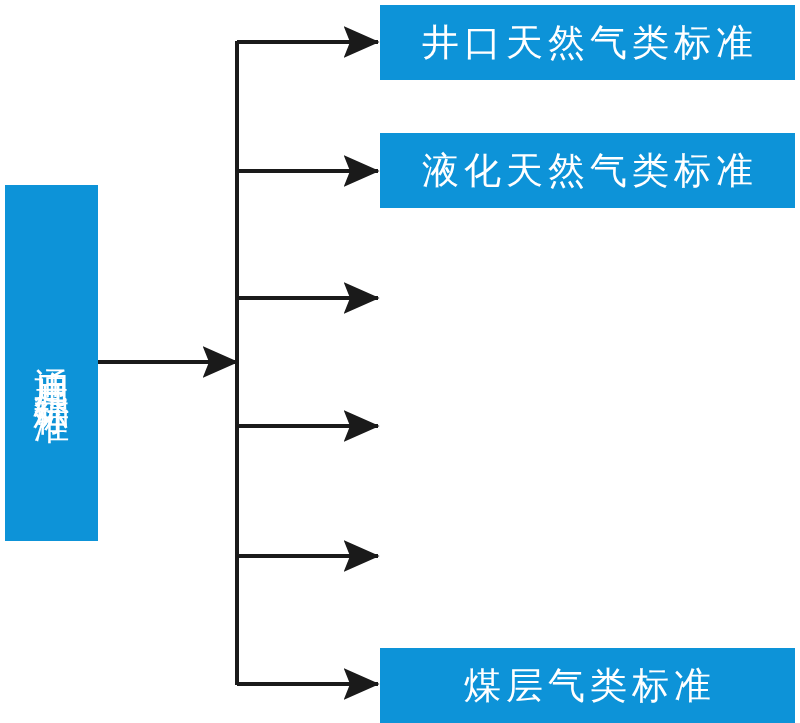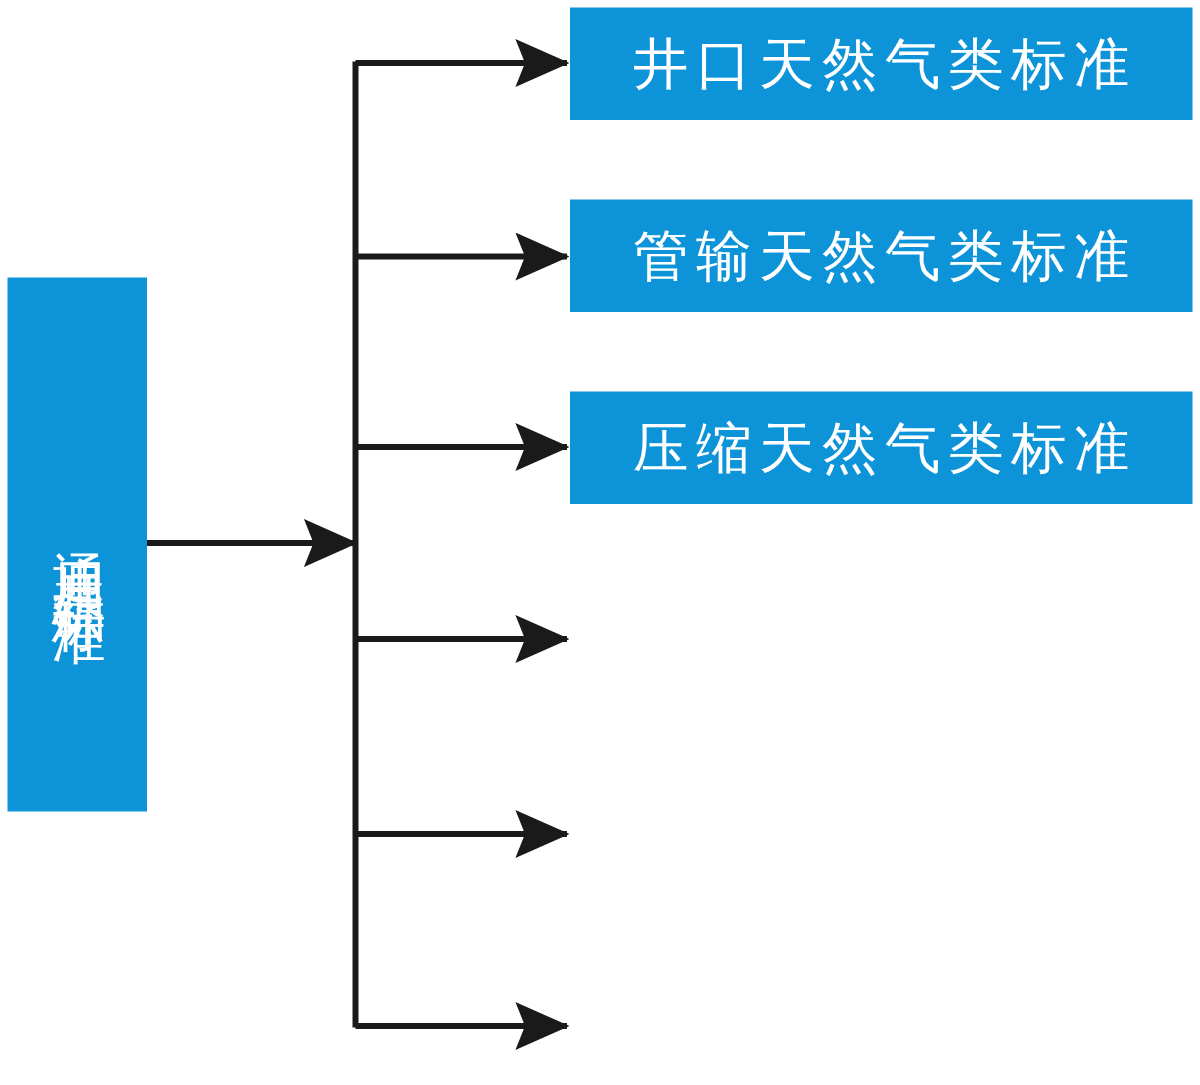--- a/index.html
+++ b/index.html
@@ -104,23 +104,23 @@
 
   <div id="root-node" class="node-box">
     <span class="node-label">通用基础标准</span>
   </div>
 
   <div id="child-node-0" class="node-box child-node">
     <span class="node-label">井口天然气类标准</span>
   </div>
 
   <div id="child-node-1" class="node-box child-node">
-    <span class="node-label">管输天然气类标准</span>
-  </div>
-
-  <div id="child-node-2" class="node-box child-node">
-    <span class="node-label">压缩天然气类标准</span>
+    <span class="node-label">液化天然气类标准</span>
   </div>
 
 
 
 
+  <div id="child-node-5" class="node-box child-node">
+    <span class="node-label">煤层气类标准</span>
+  </div>
+
 </div>
 
 </body></html>

